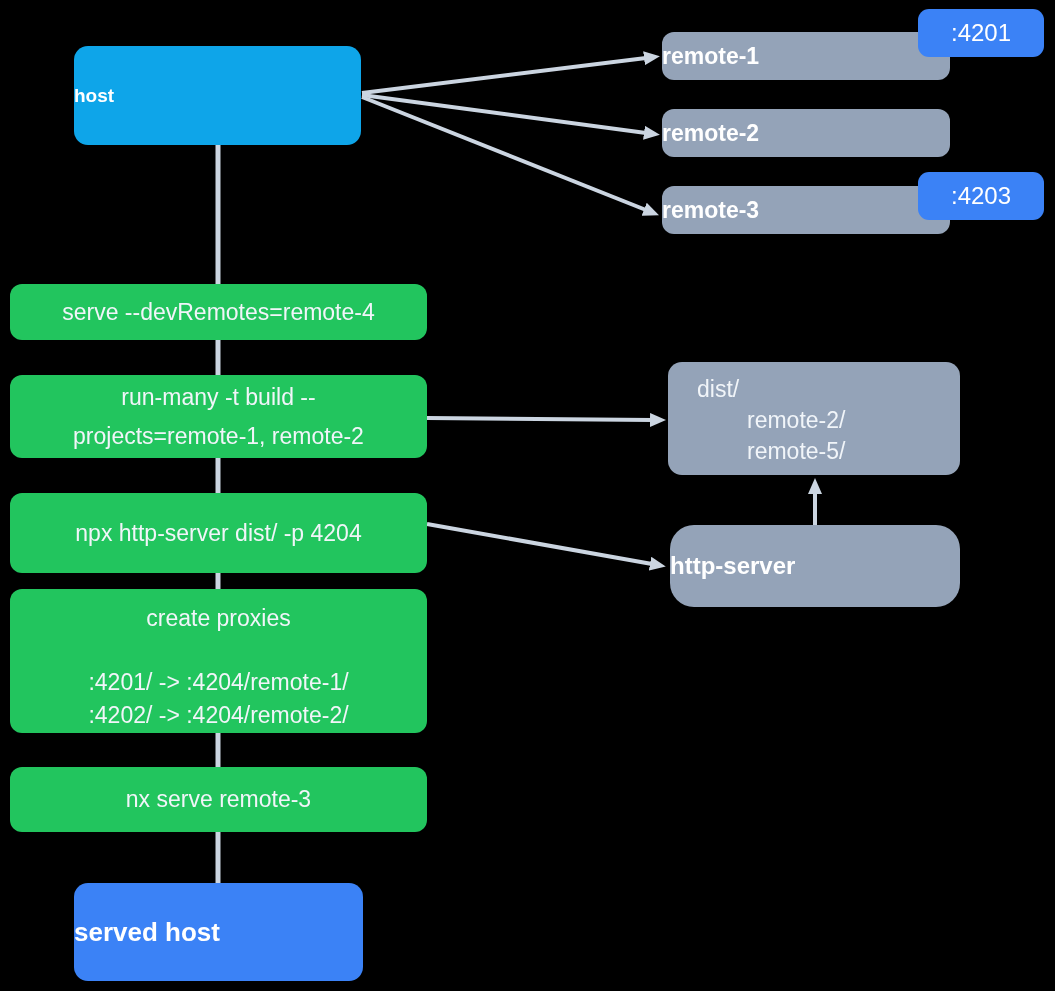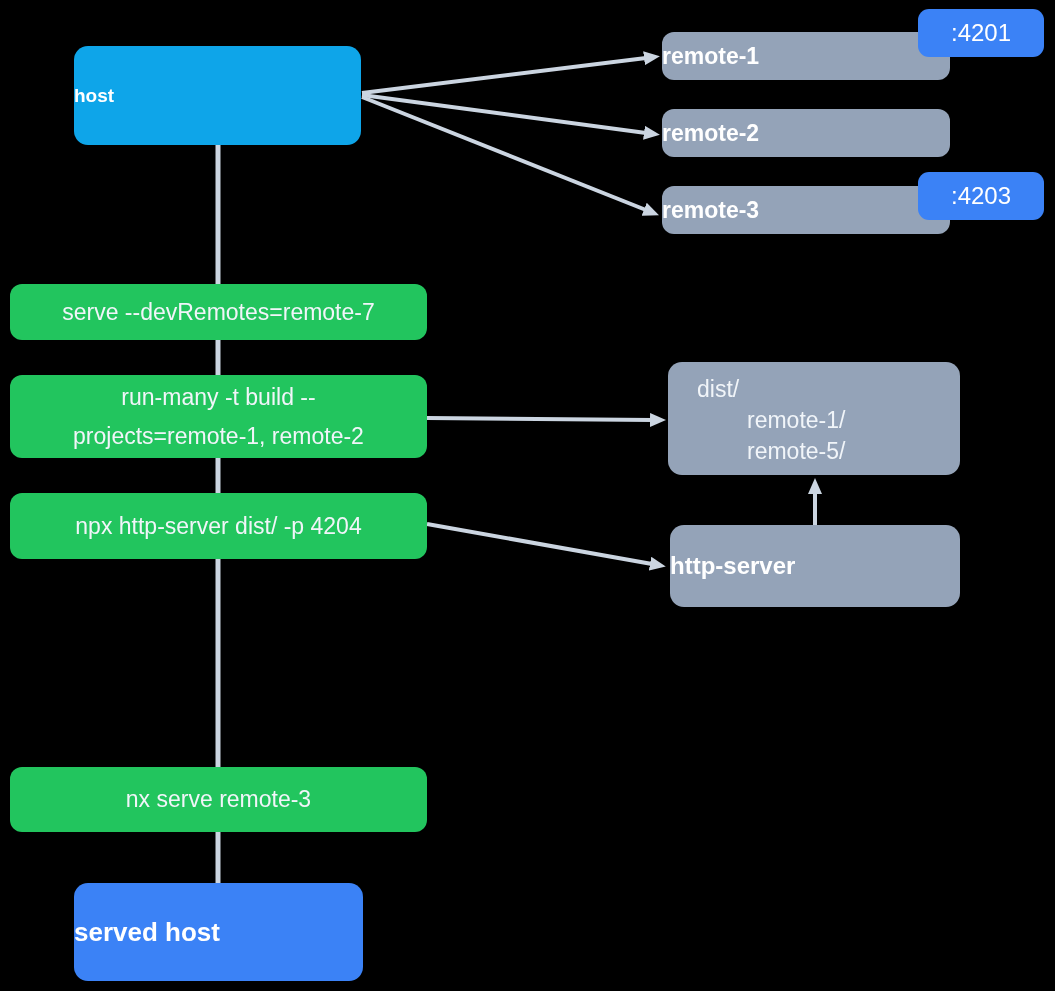--- a/index.html
+++ b/index.html
@@ -75,21 +75,21 @@
   .step-node {
     left: 10px; width: 417px;
     background: var(--step);
     border-radius: 12px;
     color: var(--text-soft);
     font-size: 23px;
     text-align: center;
   }
   .step-1 { top: 284px; height: 56px; }
   .step-2 { top: 375px; height: 83px; gap: 6px; }
-  .step-3 { top: 493px; height: 66px; }
+  .step-3 { top: 493px; height: 80px; }
   .step-4 { top: 589px; height: 144px; justify-content: flex-start; padding-top: 13px; }
   .step-5 { top: 767px; height: 65px; }
   .line { display: block; line-height: 33px; }
   .step-title { display: block; line-height: 33px; }
   .proxy-lines { margin-top: 31px; }
   .dist-node {
     left: 668px; top: 362px; width: 292px; height: 113px;
     background: var(--node);
     border-radius: 14px;
     align-items: flex-start;
@@ -97,21 +97,21 @@
     padding: 12px 16px 0 29px;
     color: var(--text-soft);
     font-size: 23px;
     text-align: left;
   }
   .dist-node .line { line-height: 31px; }
   .indent { padding-left: 50px; }
   .http-node {
     left: 670px; top: 525px; width: 290px; height: 82px;
     background: var(--node);
-    border-radius: 14px;
+    border-radius: 24px;
     font-weight: bold; font-size: 24px;
   }
 </style>
 </head>
 <body>
 
 <div class="canvas">
 
   <svg class="wires" width="1055" height="991" viewBox="0 0 1055 991">
     <defs>
@@ -143,40 +143,47 @@
   </div>
 
   <div class="port-badge badge-1">
     <span>:4201</span>
   </div>
   <div class="port-badge badge-3">
     <span>:4203</span>
   </div>
 
   <div class="node step-node step-1">
-    <span class="line">serve --devRemotes=remote-7</span>
+    <span class="line">serve --devRemotes=remote-4</span>
   </div>
 
   <div class="node step-node step-2">
     <span class="line">run-many -t build --</span>
     <span class="line">projects=remote-1, remote-2</span>
   </div>
 
   <div class="node step-node step-3">
     <span class="line">npx http-server dist/ -p 4204</span>
   </div>
 
+  <div class="node step-node step-4">
+    <span class="step-title">create proxies</span>
+    <div class="proxy-lines">
+      <span class="line">:4201/ -&gt; :4204/remote-1/</span>
+      <span class="line">:4202/ -&gt; :4204/remote-2/</span>
+    </div>
+  </div>
 
   <div class="node step-node step-5">
     <span class="line">nx serve remote-3</span>
   </div>
 
   <div class="node dist-node">
     <span class="line">dist/</span>
-    <span class="line indent">remote-1/</span>
+    <span class="line indent">remote-2/</span>
     <span class="line indent">remote-5/</span>
   </div>
 
   <div class="node http-node">
     <span>http-server</span>
   </div>
 
   <div class="node served-node">
     <span>served host</span>
   </div>

